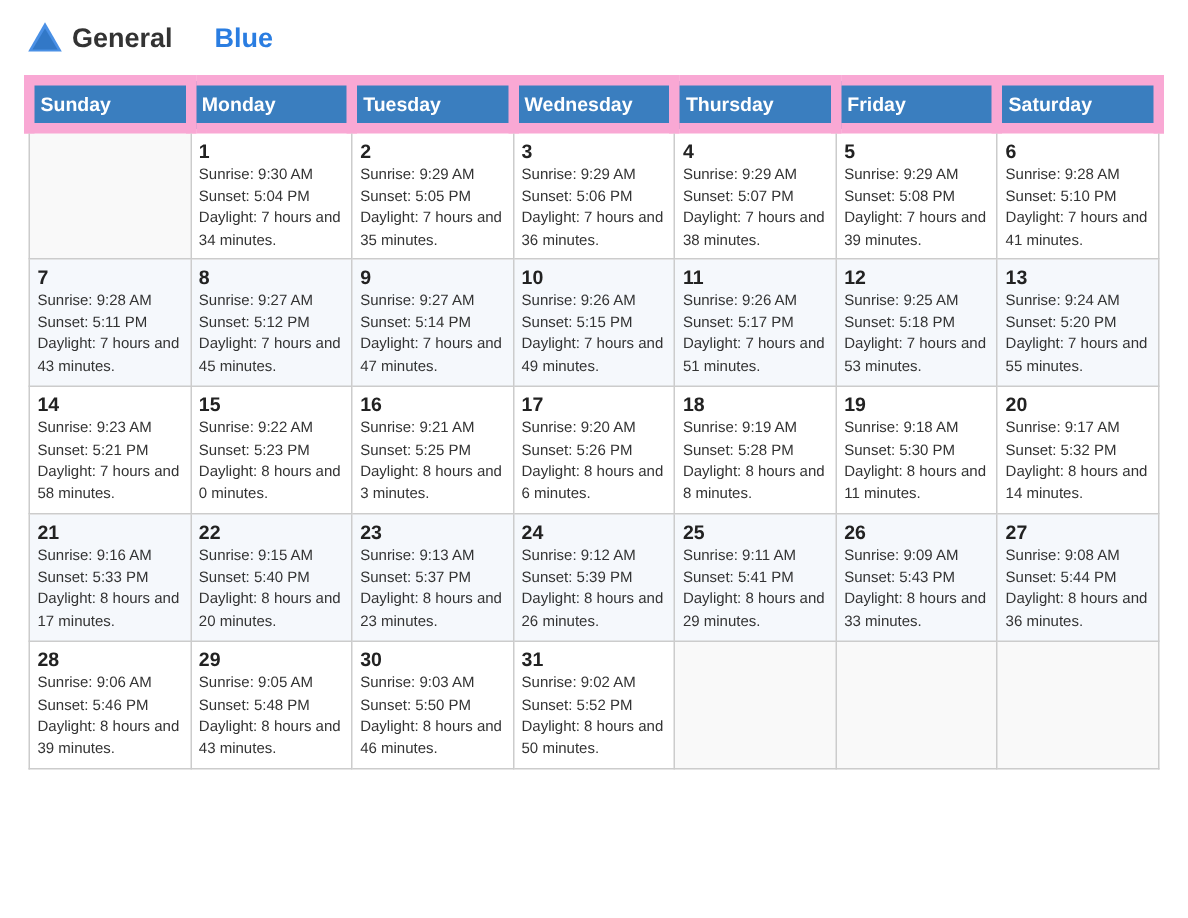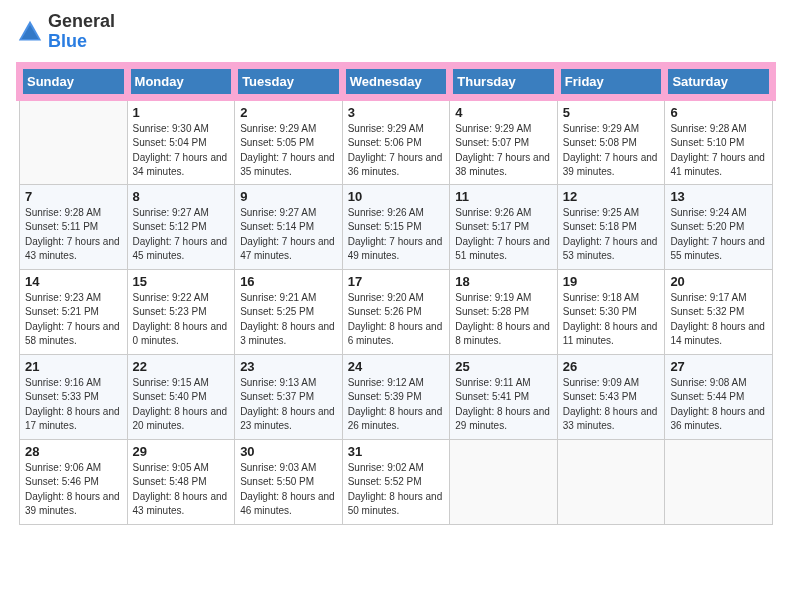--- a/index.html
+++ b/index.html
@@ -20,32 +20,33 @@
       justify-content: space-between;
       margin-bottom: 10px;
     }
     .logo {
       display: flex;
       align-items: center;
       gap: 4px;
     }
     .logo-text {
       display: flex;
-      flex-direction: column;
+      flex-direction: row;
       line-height: 1.1;
     }
     .logo-general {
       font-size: 18px;
       font-weight: bold;
       color: #333;
     }
     .logo-blue {
       font-size: 18px;
       font-weight: bold;
       color: #2a7de1;
+      margin-left: 28px;
     }
     .logo-icon {
       width: 28px;
       height: 28px;
     }
     .title-block {
       text-align: right;
     }
     .month-title {
       font-size: 32px;

